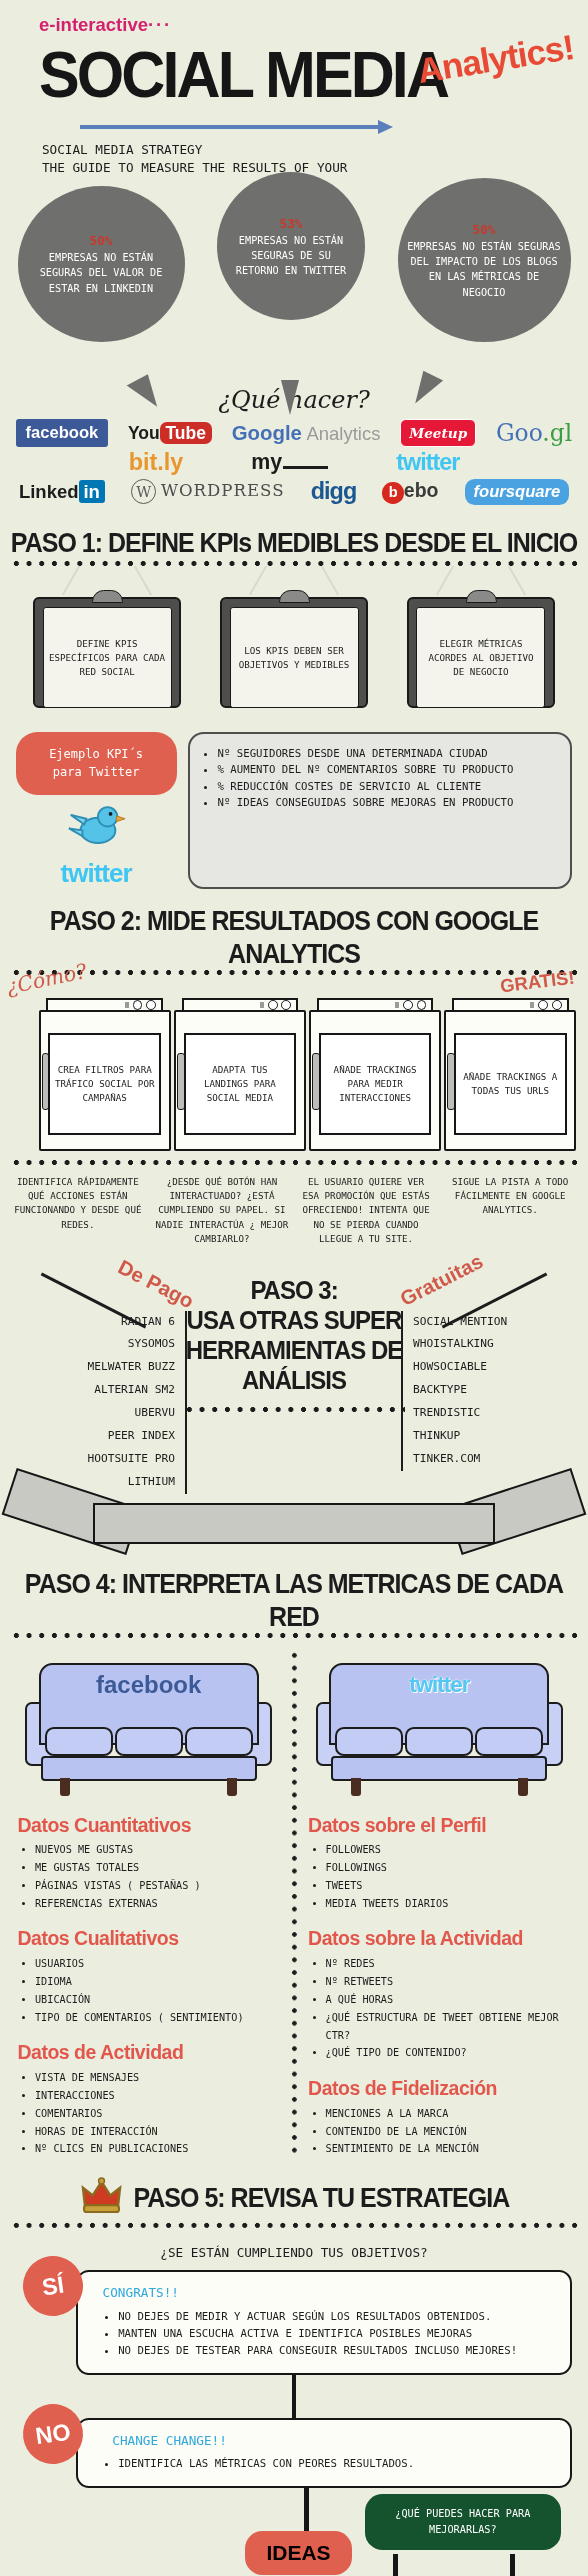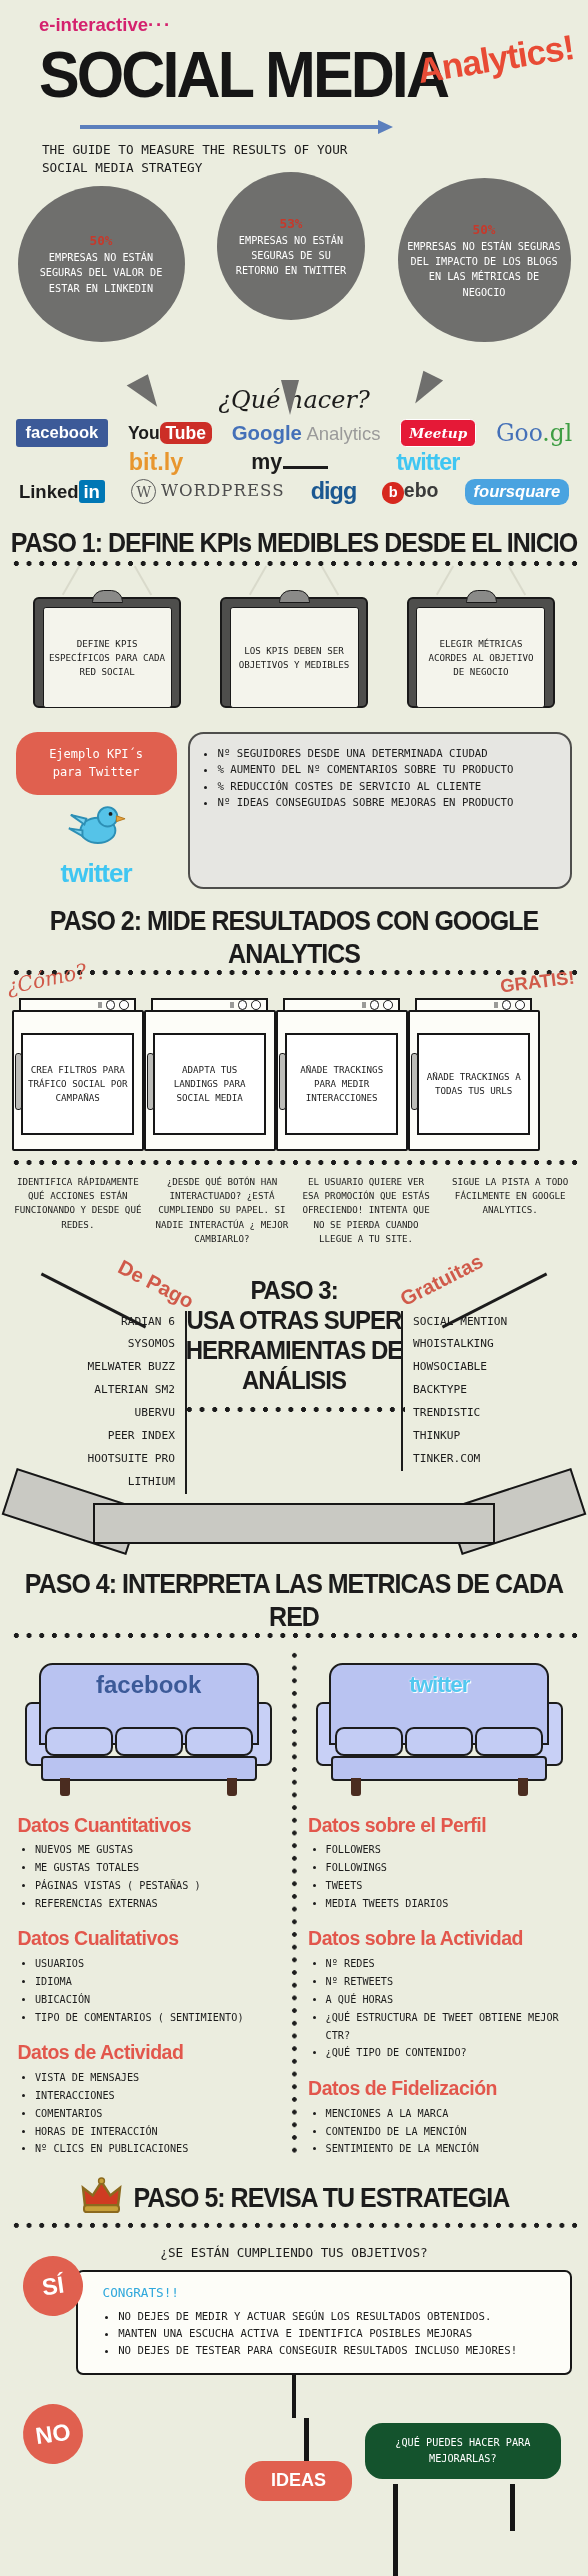--- a/index.html
+++ b/index.html
@@ -81,21 +81,21 @@
   .kpi{display:flex;padding:15.6px 15.6px 5.8px 15.6px;gap:11.7px;}
   .kpi-left{width:161px;text-align:center;}
   .kpi-badge{background:#e0604f;color:#fff;border-radius:21.4px;padding:13.6px 9.7px;font-size:12px;line-height:1.5;}
   .tw-word{color:#3fc6f2;font-family:"Liberation Sans",sans-serif;font-weight:800;font-size:26px;letter-spacing:-1px;margin-top:1.9px;}
   .kpi-box{flex:1;background:#e6e6e2;border:2.9px solid #4e4e4c;border-radius:15.6px;padding:11.7px 13.6px;font-size:10.7px;line-height:1.55;}
   .kpi-box ul{margin:0;padding-left:13.6px;}
   .gratis{position:absolute;right:13.6px;margin-top:-5.8px;color:#d05a4a;font-family:"Liberation Sans",sans-serif;font-weight:900;font-size:18.5px;transform:rotate(-7deg);}
   .como{position:absolute;left:5.8px;margin-top:-9.7px;transform:rotate(-12deg);}
 
   
-  .machines{display:flex;padding:33px 11.7px 5.8px 11.7px;}
+  .machines{display:flex;justify-content:space-between;padding:33px 11.7px 5.8px 11.7px;margin-left:27px;}
   .machine{width:132px;background:#fdfdf8;border:2.4px solid #161616;border-radius:1.9px;position:relative;padding:21.4px 7.8px 13.6px 7.8px;box-sizing:border-box;}
   .machine .panel{position:absolute;top:-13.6px;left:5.8px;right:5.8px;height:13.6px;background:#fdfdf8;border:2.4px solid #161616;display:flex;align-items:center;justify-content:flex-end;gap:3.9px;padding-right:4.9px;box-sizing:border-box;}
   .machine .sw{width:3.9px;height:6.8px;background:#9a9a98;}
   .machine .kn{width:7.8px;height:7.8px;border:1.8px solid #161616;border-radius:50%;background:#fff;}
   .machine .door{border:2.4px solid #161616;background:#fff;min-height:90px;display:flex;align-items:center;justify-content:center;text-align:center;font-size:9.2px;line-height:1.55;padding:3.9px 1.9px;position:relative;}
   .machine .handle{position:absolute;left:-8.8px;top:18%;width:5.8px;height:56%;background:#bdbdb9;border:1.5px solid #161616;border-radius:2.9px;}
   .captions{display:flex;justify-content:space-between;padding:7.8px 9.7px 13.6px 9.7px;gap:7.8px;}
   .caption{flex:1;text-align:center;font-size:9.2px;line-height:1.55;}
 
   
@@ -131,47 +131,47 @@
   .sofa .brand-fb{color:#3c5a98;font-family:"Liberation Sans",sans-serif;font-weight:800;font-size:24px;line-height:39px;}
   .sofa .brand-tw{color:#53c8f0;font-family:"Liberation Sans",sans-serif;font-weight:800;font-size:22.4px;line-height:39px;text-shadow:0 0 1.9px #ffffff,1px 1px 0 #ffffff;letter-spacing:-1px;}
   .ghead{color:#e2574c;font-family:"Liberation Sans",sans-serif;font-weight:900;font-size:19.5px;letter-spacing:-0.5px;transform:scaleY(1.08);transform-origin:left;margin:13.6px 0 5.8px 0;}
   .glist{margin:0;padding-left:17.5px;font-size:10.2px;line-height:1.75;}
 
   
   .p5-head{display:flex;align-items:center;justify-content:center;gap:9.7px;margin-top:17.5px;}
   .p5-q{text-align:center;font-size:12.7px;margin:15.6px 0 9.7px 0;}
   .yn-row{position:relative;padding:0 15.6px;}
   .yn-circle{position:absolute;left:23.4px;top:-13.6px;width:60px;height:60px;background:#e0604f;border-radius:50%;color:#fff;font-family:"Liberation Sans",sans-serif;font-weight:900;font-size:23.4px;display:flex;align-items:center;justify-content:center;transform:rotate(-8deg);z-index:2;}
-  .yn-box{background:#fdfdf8;border:2.9px solid #161616;border-radius:7px;margin-left:60px;padding:11.7px 15.6px 13.6px 25px;font-size:10.7px;line-height:1.6;}
+  .yn-box{background:#fdfdf8;border:2.9px solid #161616;border-radius:13px;margin-left:60px;padding:11.7px 15.6px 13.6px 25px;font-size:10.7px;line-height:1.6;}
   .yn-box .bt{color:#2fa8dc;font-size:12.7px;margin-bottom:3.9px;}
   .yn-box ul{margin:1.9px 0 0 0;padding-left:15.6px;}
   .connector{width:4.9px;background:#161616;margin:0 auto;}
 
   
   .flow{position:relative;height:389px;margin-top:0;}
   .fl-line{position:absolute;background:#161616;}
   .blackbox{position:absolute;right:27px;top:5.8px;width:177px;background:#14532d;color:#fff;border-radius:17.5px;padding:11.7px 9.7px;text-align:center;font-size:10.2px;line-height:1.6;}
-  .ideas-pill{position:absolute;left:245px;top:43px;width:107px;background:#e0604f;color:#ffffff;border-radius:17.5px;text-align:center;font-family:"Liberation Sans",sans-serif;font-weight:900;font-size:18px;padding:9.7px 0;letter-spacing:0;}
+  .ideas-pill{position:absolute;left:245px;top:43px;width:107px;background:#e0604f;color:#000000;border-radius:17.5px;text-align:center;font-family:"Liberation Sans",sans-serif;font-weight:900;font-size:21px;padding:9.7px 0;letter-spacing:0;}
 </style>
 </head>
 <body>
 
 <section class="hdr">
   <div class="brand"><span>e-interactive</span><span class="dots3">···</span></div>
   <div class="title-row">
     <span class="main-title heavy">SOCIAL MEDIA</span>
     <span class="analytics">Analytics!</span>
   </div>
   <div class="arrow-line">
       <div class="shaft"></div>
       <div class="head"></div>
     </div>
   <div class="subtitle">
+    <div>SOCIAL MEDIA STRATEGY</div>
     <div>THE GUIDE TO MEASURE THE RESULTS OF YOUR</div>
-    <div>SOCIAL MEDIA STRATEGY</div>
   </div>
 </section>
 
 <section class="stats">
   <div class="bubble-wrap">
     <div class="bubble b1">
         <span class="pct">50%</span>
         <span>EMPRESAS NO ESTÁN SEGURAS DEL VALOR DE ESTAR EN LINKEDIN</span>
       </div>
     <div class="tail t1"></div>
@@ -480,20 +480,27 @@
           <li>MANTEN UNA ESCUCHA ACTIVA E IDENTIFICA POSIBLES MEJORAS</li>
           <li>NO DEJES DE TESTEAR PARA CONSEGUIR RESULTADOS INCLUSO MEJORES!</li>
         </ul>
     </div>
   </div>
 
   <div class="connector" style="height:43px;"></div>
 
   <div class="yn-row">
     <div class="yn-circle">NO</div>
+    <div class="yn-box">
+      <div class="bt" style="padding-left:9.7px;">CHANGE CHANGE!!</div>
+      <ul>
+
+      <li>IDENTIFICA LAS MÉTRICAS CON PEORES RESULTADOS.</li>
+        </ul>
+    </div>
   </div>
 
   <div class="flow">
     <div class="fl-line" style="left:304px;top:0;width:4.9px;height:60px;"></div>
 
     <div class="fl-line" style="left:393px;top:66px;width:4.9px;height:144px;"></div>
     <div class="fl-line" style="left:510px;top:66px;width:4.9px;height:47px;"></div>
     <div class="blackbox">¿QUÉ PUEDES HACER PARA MEJORARLAS?</div>
     <div class="ideas-pill">IDEAS</div>
 

